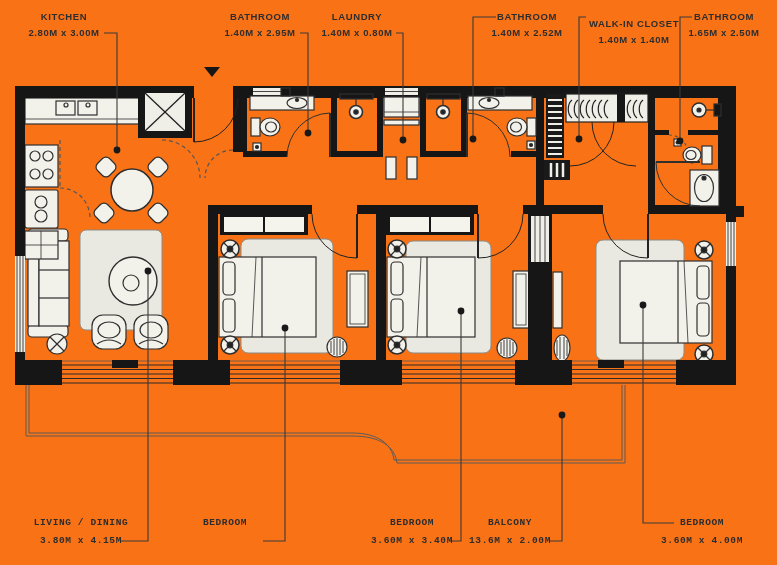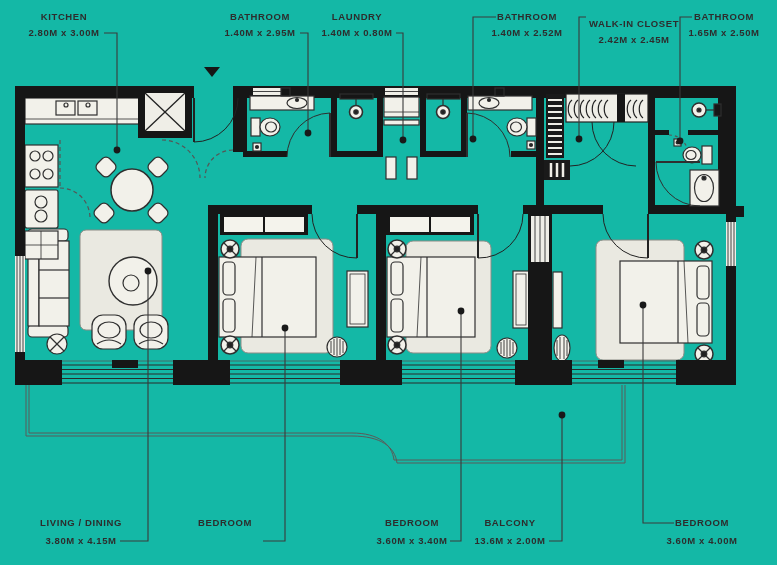--- a/index.html
+++ b/index.html
@@ -1,23 +1,23 @@
 <!DOCTYPE html>
 <html><head>
 <meta charset="utf-8">
 <style>
   html,body{margin:0;padding:0;background:#efeee7;}
-  .stage{position:relative;width:777px;height:565px;background:#14b8a6;overflow:hidden;
+  .stage{position:relative;width:777px;height:565px;background:#f97316;overflow:hidden;
          font-family:"Liberation Sans", sans-serif;}
   svg{position:absolute;left:0;top:0;}
   .plan-label{position:absolute;width:140px;text-align:center;color:#2d2d2d;
               font-size:9.5px;font-weight:700;letter-spacing:.6px;white-space:nowrap;}
   .plan-label span{display:block;}
   .lbl-top span{line-height:16px;}
-  .lbl-bottom span{line-height:18px;}
+  .lbl-bottom span{line-height:18px;font-family:Liberation Mono, monospace;}
 </style>
 </head>
 <body>
 
 <div class="stage">
 <svg width="777" height="565" viewBox="0 0 777 565">
 
   <g fill="#eae9e1" stroke="#8b8b85" stroke-width="1">
     <rect x="80" y="230" width="82" height="100" rx="6"></rect>
     <rect x="241" y="239" width="92" height="114" rx="7"></rect>
@@ -473,21 +473,21 @@
   <div class="plan-label lbl-top" style="left:287px;top:9px">
     <span>LAUNDRY</span>
     <span>1.40M x 0.80M</span>
   </div>
   <div class="plan-label lbl-top" style="left:457px;top:9px">
     <span>BATHROOM</span>
     <span>1.40M x 2.52M</span>
   </div>
   <div class="plan-label lbl-top" style="left:564px;top:16px">
     <span>WALK-IN CLOSET</span>
-    <span>2.42M x 2.45M</span>
+    <span>1.40M x 1.40M</span>
   </div>
   <div class="plan-label lbl-top" style="left:654px;top:9px">
     <span>BATHROOM</span>
     <span>1.65M x 2.50M</span>
   </div>
 
   <div class="plan-label lbl-bottom" style="left:11px;top:514px">
     <span>LIVING / DINING</span>
     <span>3.80M x 4.15M</span>
   </div>

